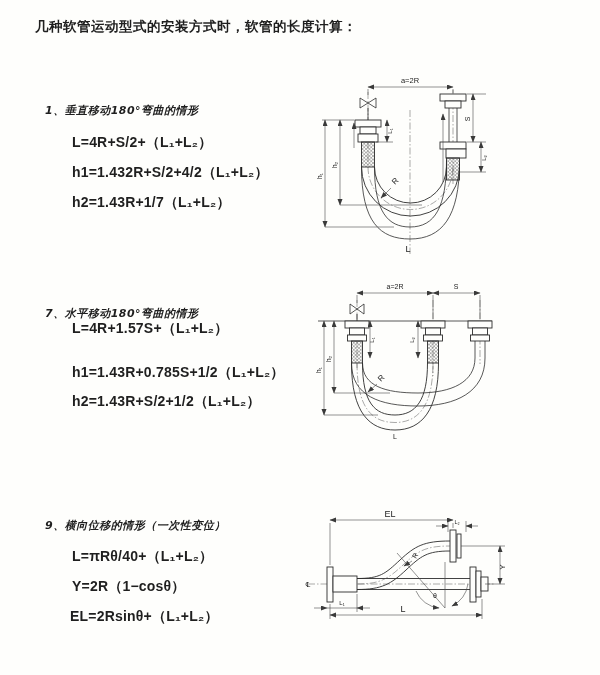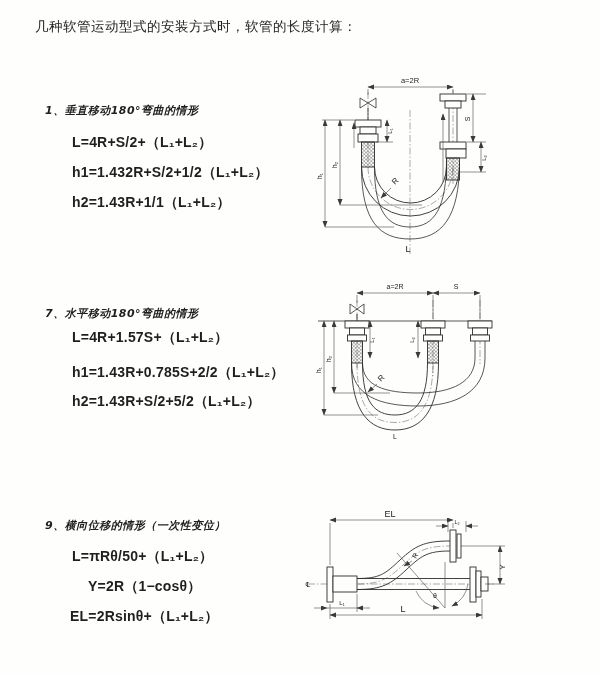--- a/index.html
+++ b/index.html
@@ -3,21 +3,21 @@
 <meta charset="utf-8">
 <style>
   html,body{margin:0;padding:0;}
   body{
     width:600px;height:675px;position:relative;overflow:hidden;
     background:#fefefc;
     font-family:"DejaVu Sans","Liberation Sans",sans-serif;
     color:#1f1f1f;
   }
   .abs{position:absolute;}
-  .doc-title{left:35px;top:18px;font-size:13.5px;font-weight:400;letter-spacing:.5px;}
+  .doc-title{left:35px;top:18px;font-size:13.5px;font-weight:700;letter-spacing:.5px;}
   .sec-heading{font-size:11px;font-weight:600;letter-spacing:.5px;font-style:italic;}
   .formula{font-size:14px;font-weight:600;font-family:"Liberation Sans","DejaVu Sans",sans-serif;letter-spacing:.2px;text-align:center;}
   svg{overflow:visible;}
   svg text{font-family:"Liberation Sans","DejaVu Sans",sans-serif;fill:#222;}
   .draw{stroke:#2d2d2d;stroke-width:.9;fill:none;}
   .draw2{stroke:#2d2d2d;stroke-width:.8;fill:none;}
   .dim{stroke:#4a4a4a;stroke-width:.6;fill:none;}
   .cl{stroke:#555;stroke-width:.5;fill:none;stroke-dasharray:7 2 1.5 2;}
   .mesh{fill:url(#mesh);stroke:#2d2d2d;stroke-width:.9;}
   .plate{fill:#fefefc;stroke:#2d2d2d;stroke-width:.9;}
@@ -33,31 +33,31 @@
     <marker id="arw" markerWidth="9" markerHeight="7" refX="6" refY="2.5" orient="auto-start-reverse" markerUnits="userSpaceOnUse">
       <path d="M0,0 L6.5,2.5 L0,5 Z" fill="#3a3a3a"></path>
     </marker>
   </defs>
 </svg>
 
 <div class="abs doc-title">几种软管运动型式的安装方式时，软管的长度计算：</div>
 
 <div class="abs sec-heading" style="left:45px;top:103px">1、垂直移动180°弯曲的情形</div>
 <div class="abs formula" style="left:72px;top:134px">L=4R+S/2+（L₁+L₂）</div>
-<div class="abs formula" style="left:72px;top:164px">h1=1.432R+S/2+1/2（L₁+L₂）</div>
-<div class="abs formula" style="left:72px;top:194px">h2=1.43R+1/1（L₁+L₂）</div>
+<div class="abs formula" style="left:72px;top:164px">h1=1.432R+S/2+4/2（L₁+L₂）</div>
+<div class="abs formula" style="left:72px;top:194px">h2=1.43R+1/7（L₁+L₂）</div>
 
 <div class="abs sec-heading" style="left:45px;top:306px">7、水平移动180°弯曲的情形</div>
-<div class="abs formula" style="left:72px;top:329px">L=4R+1.57S+（L₁+L₂）</div>
-<div class="abs formula" style="left:72px;top:364px">h1=1.43R+0.785S+2/2（L₁+L₂）</div>
-<div class="abs formula" style="left:72px;top:393px">h2=1.43R+S/2+5/2（L₁+L₂）</div>
+<div class="abs formula" style="left:72px;top:320px">L=4R+1.57S+（L₁+L₂）</div>
+<div class="abs formula" style="left:72px;top:364px">h1=1.43R+0.785S+1/2（L₁+L₂）</div>
+<div class="abs formula" style="left:72px;top:393px">h2=1.43R+S/2+1/2（L₁+L₂）</div>
 
 <div class="abs sec-heading" style="left:45px;top:518px">9、横向位移的情形（一次性变位）</div>
-<div class="abs formula" style="left:72px;top:548px">L=πRθ/50+（L₁+L₂）</div>
-<div class="abs formula" style="left:88px;top:578px">Y=2R（1−cosθ）</div>
+<div class="abs formula" style="left:72px;top:548px">L=πRθ/40+（L₁+L₂）</div>
+<div class="abs formula" style="left:72px;top:578px">Y=2R（1−cosθ）</div>
 <div class="abs formula" style="left:70px;top:608px">EL=2Rsinθ+（L₁+L₂）</div>
 
 <svg class="abs" style="left:310px;top:72px" width="280" height="190" viewBox="0 0 280 190">
 
   <line class="cl" x1="58" y1="20" x2="58" y2="96"></line>
   <line class="cl" x1="143" y1="18" x2="143" y2="112"></line>
   <line class="cl" x1="100" y1="38" x2="100" y2="182"></line>
 
   <line class="dim" x1="58" y1="15" x2="143" y2="15" marker-start="url(#arw)" marker-end="url(#arw)"></line>
   <line class="dim" x1="58" y1="17" x2="58" y2="23"></line>

